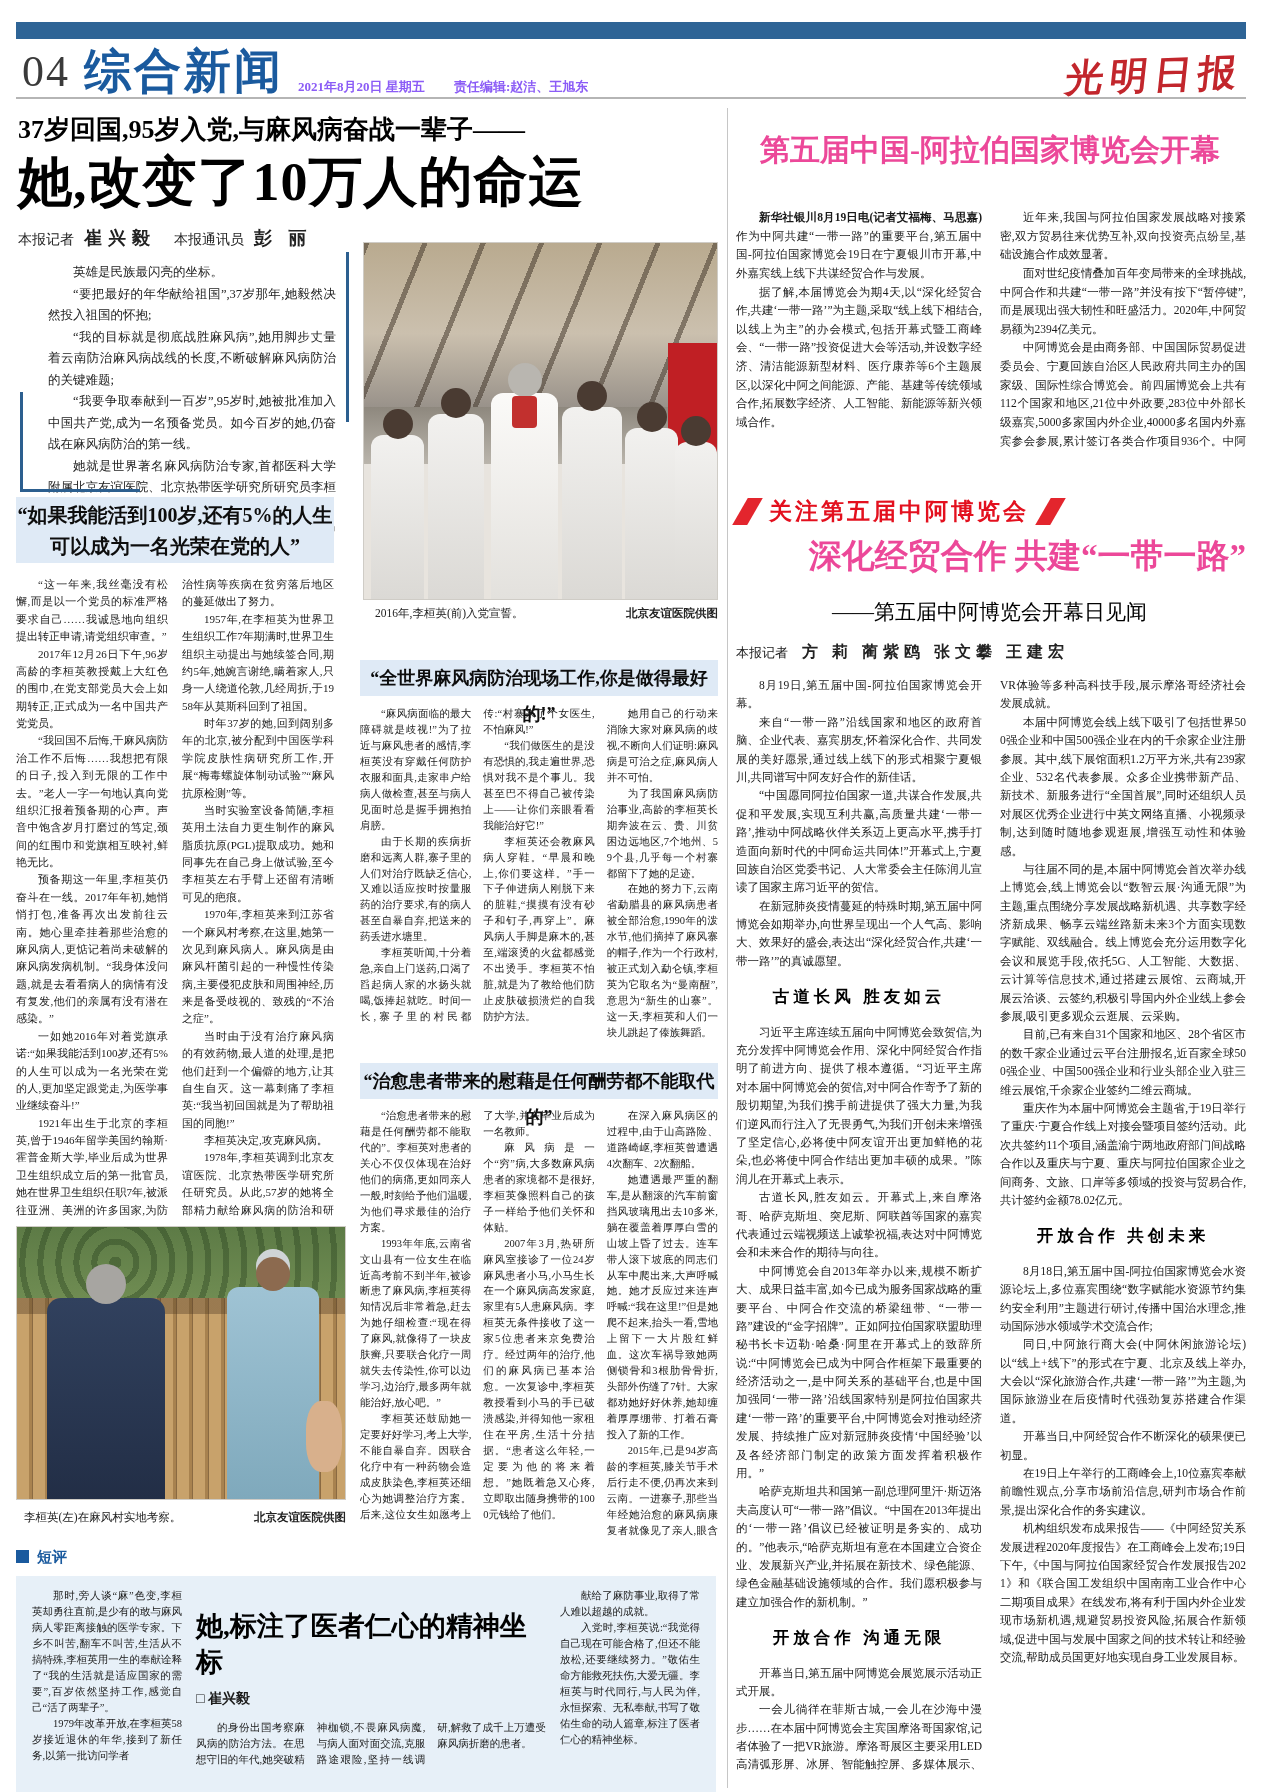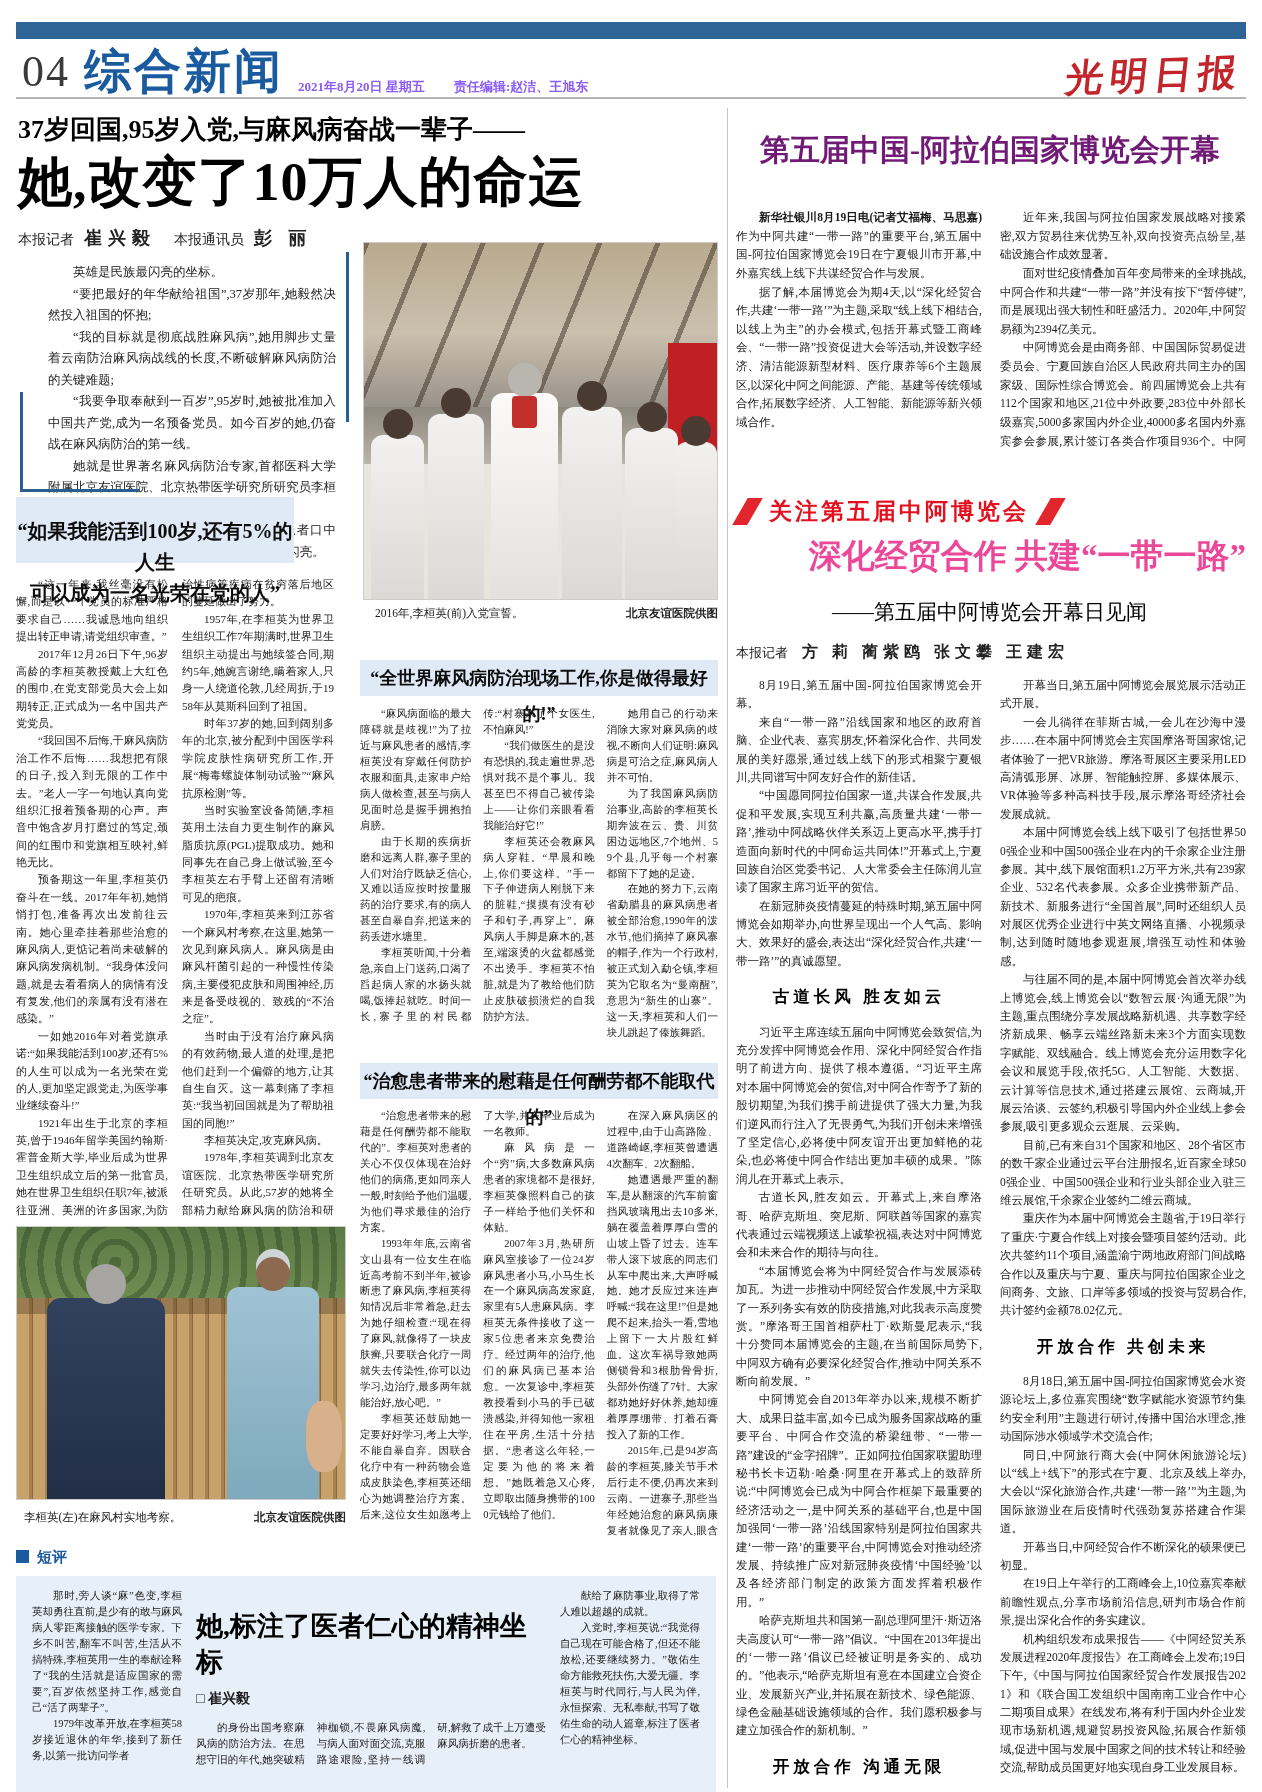--- a/index.html
+++ b/index.html
@@ -28,21 +28,21 @@
   
   .intro{left:18px;top:258px;width:332px;height:234px;padding:4px 14px 0 30px;
          font-size:12.5px;line-height:1.72;color:#222}
   .intro p{text-indent:2em;text-align:justify;margin:0}
   .intro-brk-r{left:346px;top:252px;width:3px;height:170px;background:#2c5f8f}
   .intro-brk-l{left:20px;top:392px;width:3px;height:100px;background:#2c5f8f}
   .intro-brk-b{left:20px;top:489px;width:120px;height:3px;background:#2c5f8f}
 
   
   .subhead{background:#dfeaf6;color:#0d0d0d;text-align:center;font-weight:900}
-  .sh1{left:16px;top:497px;width:278px;height:66px;font-size:20px;line-height:1.55;padding-top:19px}
+  .sh1{left:16px;top:497px;width:318px;height:66px;font-size:20px;line-height:1.55;padding-top:3px}
   .sh2{left:360px;top:660px;width:358px;height:36px;font-size:18px;line-height:36px}
   .sh3{left:360px;top:1063px;width:358px;height:36px;font-size:18px;line-height:36px}
 
   
   .cols{column-fill:auto;overflow:hidden;text-align:justify}
   .cols p{margin:0;text-indent:2em;text-align:justify;word-break:break-all}
   .sec1{left:16px;top:576px;width:318px;height:645px;column-count:2;column-gap:14px;
         font-size:11px;line-height:1.58}
   .sec2{left:360px;top:706px;width:358px;height:346px;column-count:3;column-gap:12px;
         font-size:10.5px;line-height:1.52}
@@ -106,21 +106,21 @@
   .cm-left{width:150px}
   .cm-right{width:140px}
   .cm-mid{flex:1;display:flex;flex-direction:column}
   .cm-title{text-align:left;font-size:27px;font-weight:900;margin-top:20px;color:#000}
   .cm-byline{font-size:14px;font-weight:bold;margin:10px 0 12px}
   .cm-midcols{column-count:3;column-gap:12px;column-fill:auto;flex:1;overflow:hidden;
               font-size:10.5px;line-height:1.52}
   .cm-midcols p{text-indent:2em;text-align:justify;margin:0;word-break:break-all}
 
   
-  .titleA{left:734px;top:130px;width:512px;text-align:center;font-size:30px;font-weight:900;color:#701a75}
+  .titleA{left:734px;top:130px;width:512px;text-align:center;font-size:30px;font-weight:900;color:#ec4899}
   .artA{left:736px;top:208px;width:510px;height:258px;column-count:2;column-gap:18px;
         font-size:11.5px;line-height:1.62}
   .artA p b{font-weight:bold}
 
   .kickerB{left:740px;top:496px;width:506px;display:flex;align-items:center;gap:14px}
   .kickerB .slash{width:15px;height:27px;background:#e3252d;transform:skewX(-30deg)}
   .kickerB .ktext{font-size:23px;font-weight:900;color:#e3101e;letter-spacing:3px;
         font-family:"Liberation Sans","DejaVu Sans",sans-serif}
   .titleB{left:736px;top:534px;width:510px;text-align:right;font-size:33px;font-weight:900;color:#ec4899}
   .subtitleB{left:736px;top:598px;width:510px;font-size:21px;color:#000;padding-left:96px}
@@ -275,21 +275,20 @@
   <span>本报记者</span><span class="nm">方 莉  蔺紫鸥  张文攀  王建宏</span>
 </div>
 <div class="abs cols artB">
     <p>8月19日,第五届中国-阿拉伯国家博览会开幕。</p>
     <p>来自“一带一路”沿线国家和地区的政府首脑、企业代表、嘉宾朋友,怀着深化合作、共同发展的美好愿景,通过线上线下的形式相聚宁夏银川,共同谱写中阿友好合作的新佳话。</p>
     <p>“中国愿同阿拉伯国家一道,共谋合作发展,共促和平发展,实现互利共赢,高质量共建‘一带一路’,推动中阿战略伙伴关系迈上更高水平,携手打造面向新时代的中阿命运共同体!”开幕式上,宁夏回族自治区党委书记、人大常委会主任陈润儿宣读了国家主席习近平的贺信。</p>
     <p>在新冠肺炎疫情蔓延的特殊时期,第五届中阿博览会如期举办,向世界呈现出一个人气高、影响大、效果好的盛会,表达出“深化经贸合作,共建‘一带一路’”的真诚愿望。</p>
     <div class="flow-h">古道长风  胜友如云</div>
     <p>习近平主席连续五届向中阿博览会致贺信,为充分发挥中阿博览会作用、深化中阿经贸合作指明了前进方向、提供了根本遵循。“习近平主席对本届中阿博览会的贺信,对中阿合作寄予了新的殷切期望,为我们携手前进提供了强大力量,为我们逆风而行注入了无畏勇气,为我们开创未来增强了坚定信心,必将使中阿友谊开出更加鲜艳的花朵,也必将使中阿合作结出更加丰硕的成果。”陈润儿在开幕式上表示。</p>
     <p>古道长风,胜友如云。开幕式上,来自摩洛哥、哈萨克斯坦、突尼斯、阿联酋等国家的嘉宾代表通过云端视频送上诚挚祝福,表达对中阿博览会和未来合作的期待与向往。</p>
-    <p>“本届博览会将为中阿经贸合作与发展添砖加瓦。为进一步推动中阿经贸合作发展,中方采取了一系列务实有效的防疫措施,对此我表示高度赞赏。”摩洛哥王国首相萨杜丁·欧斯曼尼表示,“我十分赞同本届博览会的主题,在当前国际局势下,中阿双方确有必要深化经贸合作,推动中阿关系不断向前发展。”</p>
     <p>中阿博览会自2013年举办以来,规模不断扩大、成果日益丰富,如今已成为服务国家战略的重要平台、中阿合作交流的桥梁纽带、“一带一路”建设的“金字招牌”。正如阿拉伯国家联盟助理秘书长卡迈勒·哈桑·阿里在开幕式上的致辞所说:“中阿博览会已成为中阿合作框架下最重要的经济活动之一,是中阿关系的基础平台,也是中国加强同‘一带一路’沿线国家特别是阿拉伯国家共建‘一带一路’的重要平台,中阿博览会对推动经济发展、持续推广应对新冠肺炎疫情‘中国经验’以及各经济部门制定的政策方面发挥着积极作用。”</p>
     <p>哈萨克斯坦共和国第一副总理阿里汗·斯迈洛夫高度认可“一带一路”倡议。“中国在2013年提出的‘一带一路’倡议已经被证明是务实的、成功的。”他表示,“哈萨克斯坦有意在本国建立合资企业、发展新兴产业,并拓展在新技术、绿色能源、绿色金融基础设施领域的合作。我们愿积极参与建立加强合作的新机制。”</p>
     <div class="flow-h">开放合作  沟通无限</div>
     <p>开幕当日,第五届中阿博览会展览展示活动正式开展。</p>
     <p>一会儿徜徉在菲斯古城,一会儿在沙海中漫步……在本届中阿博览会主宾国摩洛哥国家馆,记者体验了一把VR旅游。摩洛哥展区主要采用LED高清弧形屏、冰屏、智能触控屏、多媒体展示、VR体验等多种高科技手段,展示摩洛哥经济社会发展成就。</p>
     <p>本届中阿博览会线上线下吸引了包括世界500强企业和中国500强企业在内的千余家企业注册参展。其中,线下展馆面积1.2万平方米,共有239家企业、532名代表参展。众多企业携带新产品、新技术、新服务进行“全国首展”,同时还组织人员对展区优秀企业进行中英文网络直播、小视频录制,达到随时随地参观逛展,增强互动性和体验感。</p>
     <p>与往届不同的是,本届中阿博览会首次举办线上博览会,线上博览会以“数智云展·沟通无限”为主题,重点围绕分享发展战略新机遇、共享数字经济新成果、畅享云端丝路新未来3个方面实现数字赋能、双线融合。线上博览会充分运用数字化会议和展览手段,依托5G、人工智能、大数据、云计算等信息技术,通过搭建云展馆、云商城,开展云洽谈、云签约,积极引导国内外企业线上参会参展,吸引更多观众云逛展、云采购。</p>
     <p>目前,已有来自31个国家和地区、28个省区市的数千家企业通过云平台注册报名,近百家全球500强企业、中国500强企业和行业头部企业入驻三维云展馆,千余家企业签约二维云商城。</p>
     <p>重庆作为本届中阿博览会主题省,于19日举行了重庆·宁夏合作线上对接会暨项目签约活动。此次共签约11个项目,涵盖渝宁两地政府部门间战略合作以及重庆与宁夏、重庆与阿拉伯国家企业之间商务、文旅、口岸等多领域的投资与贸易合作,共计签约金额78.02亿元。</p>
     <div class="flow-h">开放合作  共创未来</div>

